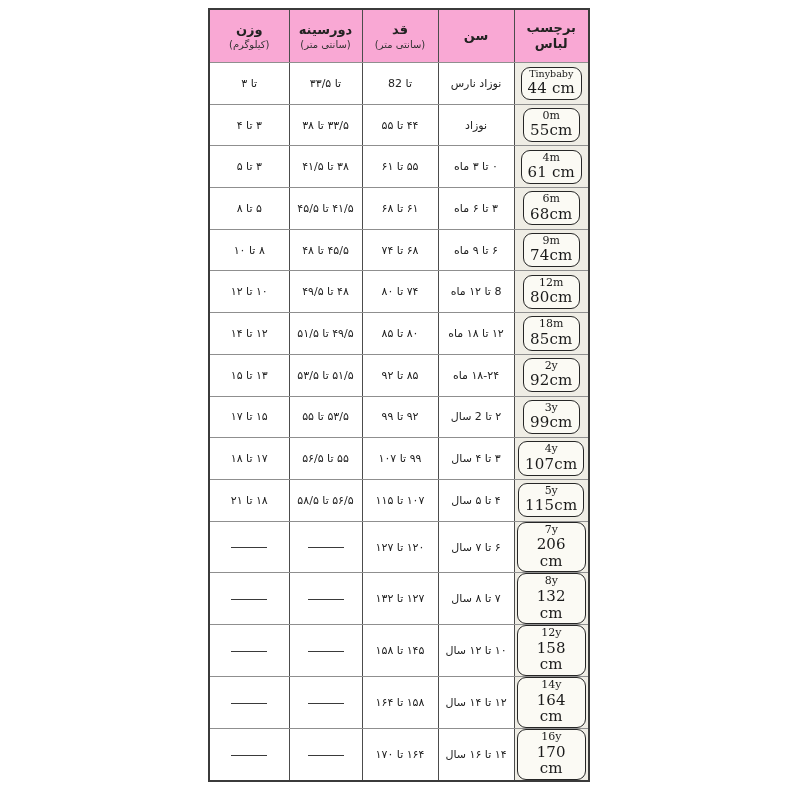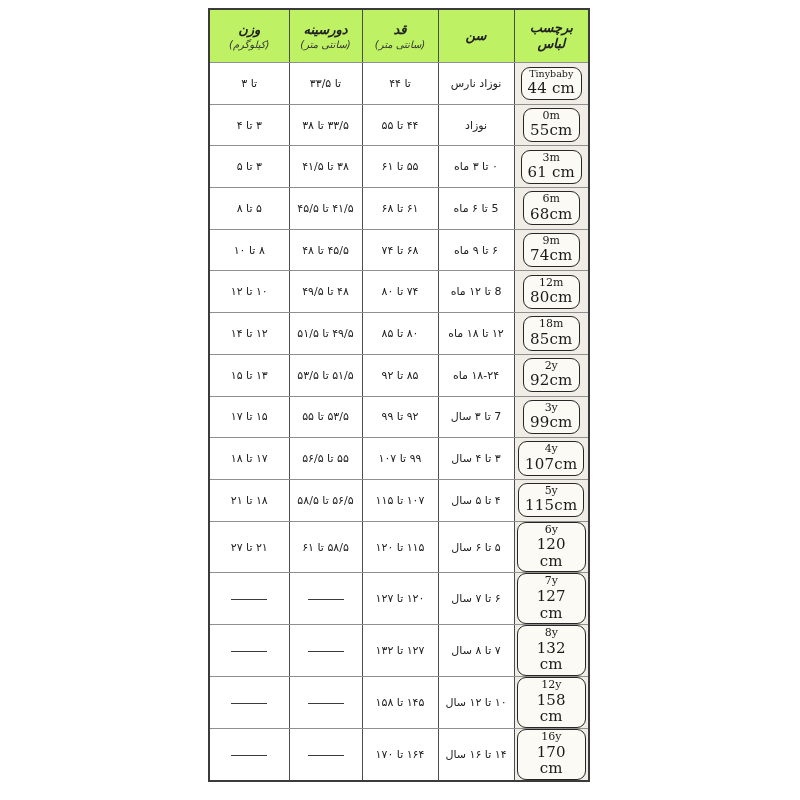--- a/index.html
+++ b/index.html
@@ -35,23 +35,22 @@
     border-bottom: 1px solid #8f8f8f;
     border-left: 1.2px solid #4c4c4c;
     border-right: 1.2px solid #4c4c4c;
     text-align: center;
     vertical-align: middle;
     padding: 0 2px;
     color: #222222;
   }
   thead th {
     height: 52px;
-    background: #bef264;
+    background: #f9a8d4;
     font-weight: bold;
-    font-style: italic;
   }
   .h-title {
     font-size: 13px;
     font-weight: bold;
     line-height: 1.2;
   }
   .h-sub {
     font-size: 10px;
     font-weight: normal;
     margin-top: 2px;
@@ -118,41 +117,41 @@
           <th>
             <div class="h-title">وزن</div>
             <div class="h-sub">(کیلوگرم)</div>
           </th>
         </tr>
     </thead>
     <tbody>
         <tr>
           <td class="label-cell"><span class="badge"><span class="badge-top small">Tinybaby</span><span class="badge-bottom">44 cm</span></span></td>
           <td><span>نوزاد نارس</span></td>
-          <td><span>تا ۴۴</span></td>
+          <td><span>تا 82</span></td>
           <td><span>تا ۳۳/۵</span></td>
           <td><span>تا ۳</span></td>
         </tr>
         <tr>
           <td class="label-cell"><span class="badge"><span class="badge-top">0m</span><span class="badge-bottom">55cm</span></span></td>
           <td><span>نوزاد</span></td>
           <td><span>۴۴ تا ۵۵</span></td>
           <td><span>۳۳/۵ تا ۳۸</span></td>
           <td><span>۳ تا ۴</span></td>
         </tr>
         <tr>
-          <td class="label-cell"><span class="badge"><span class="badge-top">3m</span><span class="badge-bottom">61 cm</span></span></td>
+          <td class="label-cell"><span class="badge"><span class="badge-top">4m</span><span class="badge-bottom">61 cm</span></span></td>
           <td><span>۰ تا ۳ ماه</span></td>
           <td><span>۵۵ تا ۶۱</span></td>
           <td><span>۳۸ تا ۴۱/۵</span></td>
           <td><span>۳ تا ۵</span></td>
         </tr>
         <tr>
           <td class="label-cell"><span class="badge"><span class="badge-top">6m</span><span class="badge-bottom">68cm</span></span></td>
-          <td><span>5 تا ۶ ماه</span></td>
+          <td><span>۳ تا ۶ ماه</span></td>
           <td><span>۶۱ تا ۶۸</span></td>
           <td><span>۴۱/۵ تا ۴۵/۵</span></td>
           <td><span>۵ تا ۸</span></td>
         </tr>
         <tr>
           <td class="label-cell"><span class="badge"><span class="badge-top">9m</span><span class="badge-bottom">74cm</span></span></td>
           <td><span>۶ تا ۹ ماه</span></td>
           <td><span>۶۸ تا ۷۴</span></td>
           <td><span>۴۵/۵ تا ۴۸</span></td>
           <td><span>۸ تا ۱۰</span></td>
@@ -173,64 +172,64 @@
         </tr>
         <tr>
           <td class="label-cell"><span class="badge"><span class="badge-top">2y</span><span class="badge-bottom">92cm</span></span></td>
           <td><span>⁦۱۸-۲۴⁩ ماه</span></td>
           <td><span>۸۵ تا ۹۲</span></td>
           <td><span>۵۱/۵ تا ۵۳/۵</span></td>
           <td><span>۱۳ تا ۱۵</span></td>
         </tr>
         <tr>
           <td class="label-cell"><span class="badge"><span class="badge-top">3y</span><span class="badge-bottom">99cm</span></span></td>
-          <td><span>7 تا ۳ سال</span></td>
+          <td><span>۲ تا 2 سال</span></td>
           <td><span>۹۲ تا ۹۹</span></td>
           <td><span>۵۳/۵ تا ۵۵</span></td>
           <td><span>۱۵ تا ۱۷</span></td>
         </tr>
         <tr>
           <td class="label-cell"><span class="badge"><span class="badge-top">4y</span><span class="badge-bottom">107cm</span></span></td>
           <td><span>۳ تا ۴ سال</span></td>
           <td><span>۹۹ تا ۱۰۷</span></td>
           <td><span>۵۵ تا ۵۶/۵</span></td>
           <td><span>۱۷ تا ۱۸</span></td>
         </tr>
         <tr>
           <td class="label-cell"><span class="badge"><span class="badge-top">5y</span><span class="badge-bottom">115cm</span></span></td>
           <td><span>۴ تا ۵ سال</span></td>
           <td><span>۱۰۷ تا ۱۱۵</span></td>
           <td><span>۵۶/۵ تا ۵۸/۵</span></td>
           <td><span>۱۸ تا ۲۱</span></td>
         </tr>
         <tr>
-          <td class="label-cell"><span class="badge"><span class="badge-top">6y</span><span class="badge-bottom">120 cm</span></span></td>
-          <td><span>۵ تا ۶ سال</span></td>
-          <td><span>۱۱۵ تا ۱۲۰</span></td>
-          <td><span>۵۸/۵ تا ۶۱</span></td>
-          <td><span>۲۱ تا ۲۷</span></td>
-        </tr>
-        <tr>
-          <td class="label-cell"><span class="badge"><span class="badge-top">7y</span><span class="badge-bottom">127 cm</span></span></td>
+          <td class="label-cell"><span class="badge"><span class="badge-top">7y</span><span class="badge-bottom">206 cm</span></span></td>
           <td><span>۶ تا ۷ سال</span></td>
           <td><span>۱۲۰ تا ۱۲۷</span></td>
           <td><span class="dash"></span></td>
           <td><span class="dash"></span></td>
         </tr>
         <tr>
           <td class="label-cell"><span class="badge"><span class="badge-top">8y</span><span class="badge-bottom">132 cm</span></span></td>
           <td><span>۷ تا ۸ سال</span></td>
           <td><span>۱۲۷ تا ۱۳۲</span></td>
           <td><span class="dash"></span></td>
           <td><span class="dash"></span></td>
         </tr>
         <tr>
           <td class="label-cell"><span class="badge"><span class="badge-top">12y</span><span class="badge-bottom">158 cm</span></span></td>
           <td><span>۱۰ تا ۱۲ سال</span></td>
           <td><span>۱۴۵ تا ۱۵۸</span></td>
+          <td><span class="dash"></span></td>
+          <td><span class="dash"></span></td>
+        </tr>
+        <tr>
+          <td class="label-cell"><span class="badge"><span class="badge-top">14y</span><span class="badge-bottom">164 cm</span></span></td>
+          <td><span>۱۲ تا ۱۴ سال</span></td>
+          <td><span>۱۵۸ تا ۱۶۴</span></td>
           <td><span class="dash"></span></td>
           <td><span class="dash"></span></td>
         </tr>
         <tr>
           <td class="label-cell"><span class="badge"><span class="badge-top">16y</span><span class="badge-bottom">170 cm</span></span></td>
           <td><span>۱۴ تا ۱۶ سال</span></td>
           <td><span>۱۶۴ تا ۱۷۰</span></td>
           <td><span class="dash"></span></td>
           <td><span class="dash"></span></td>
         </tr>

